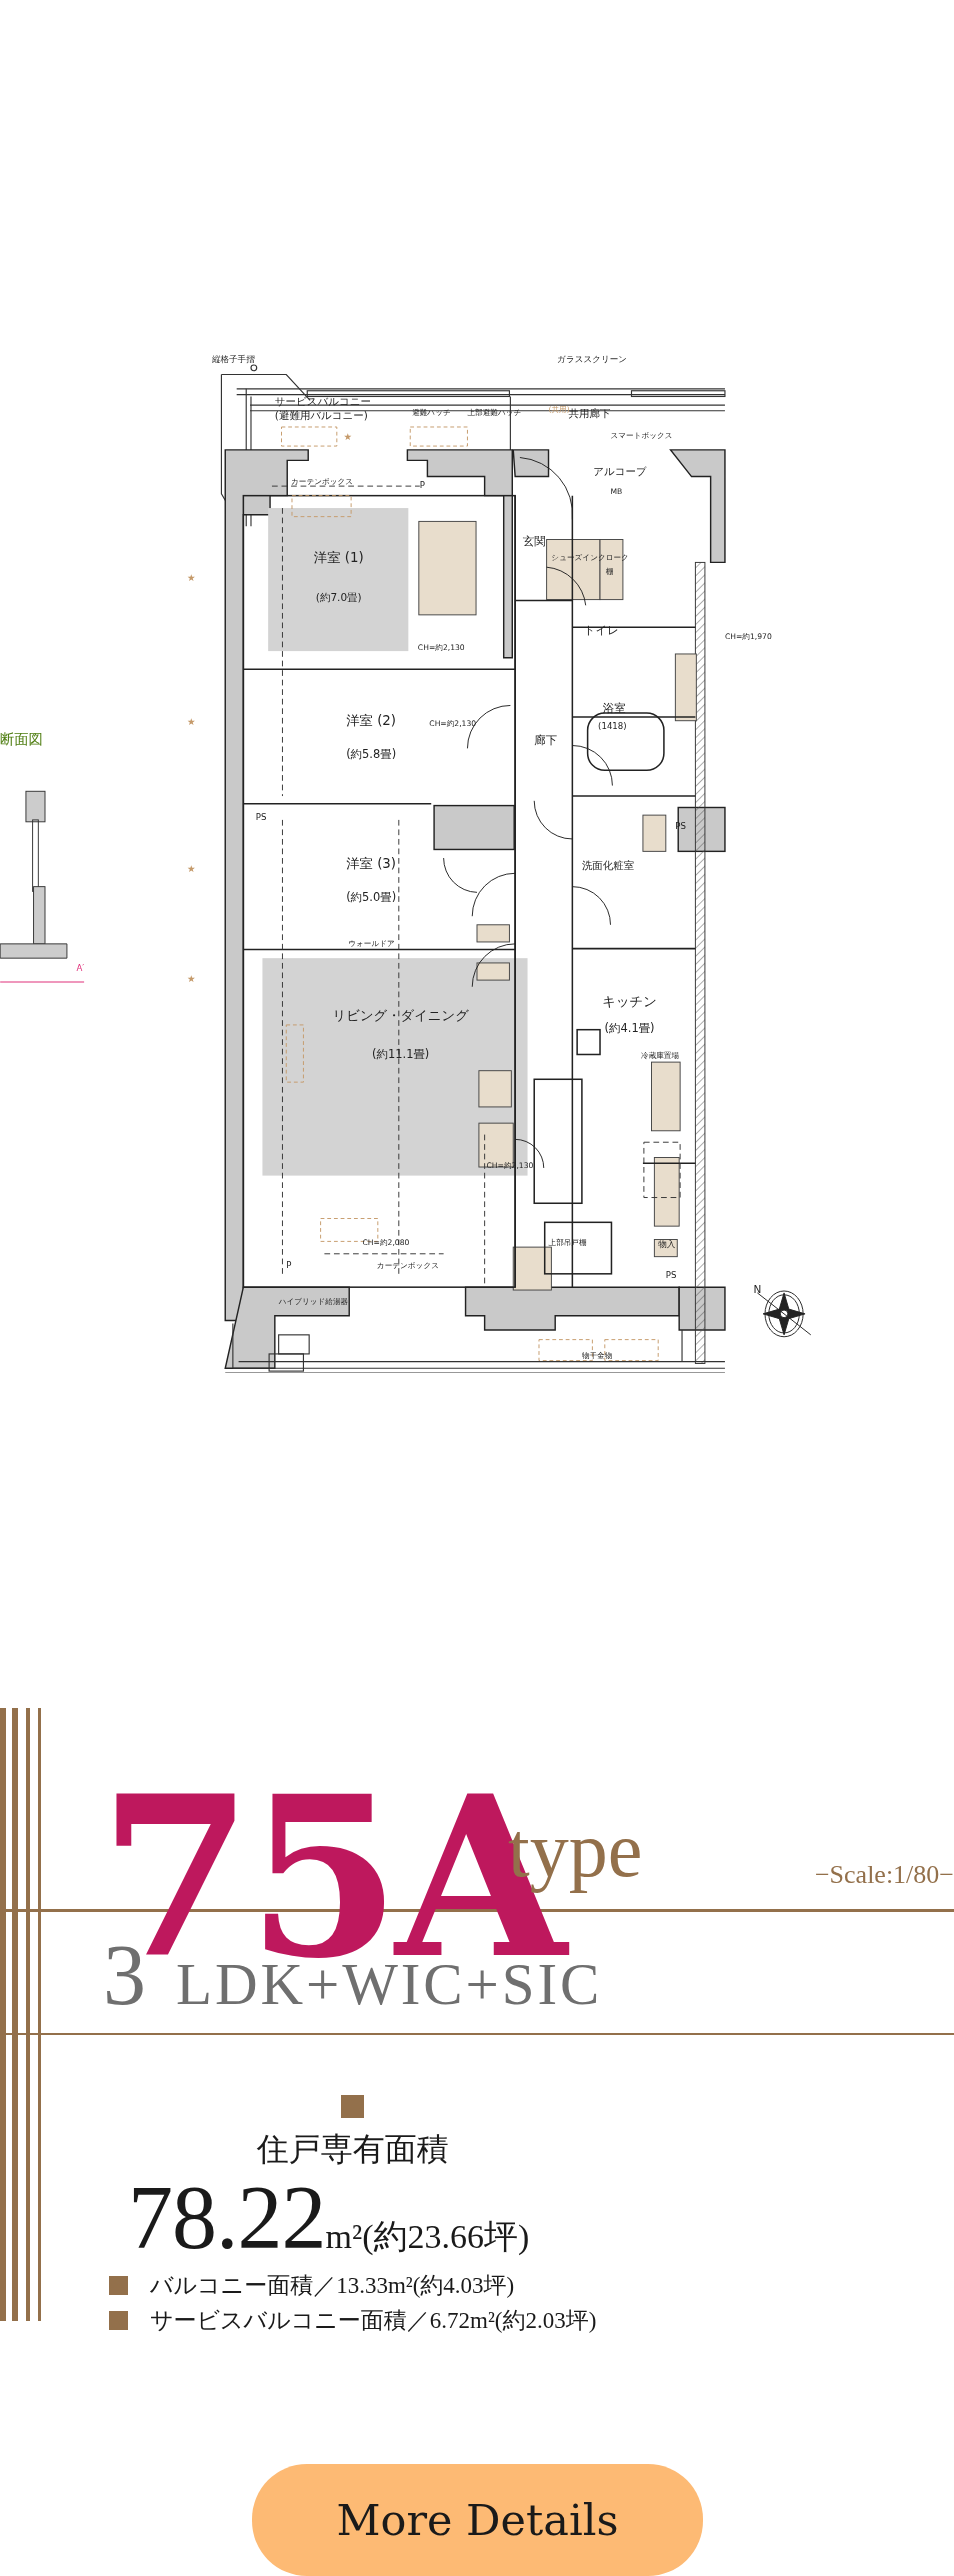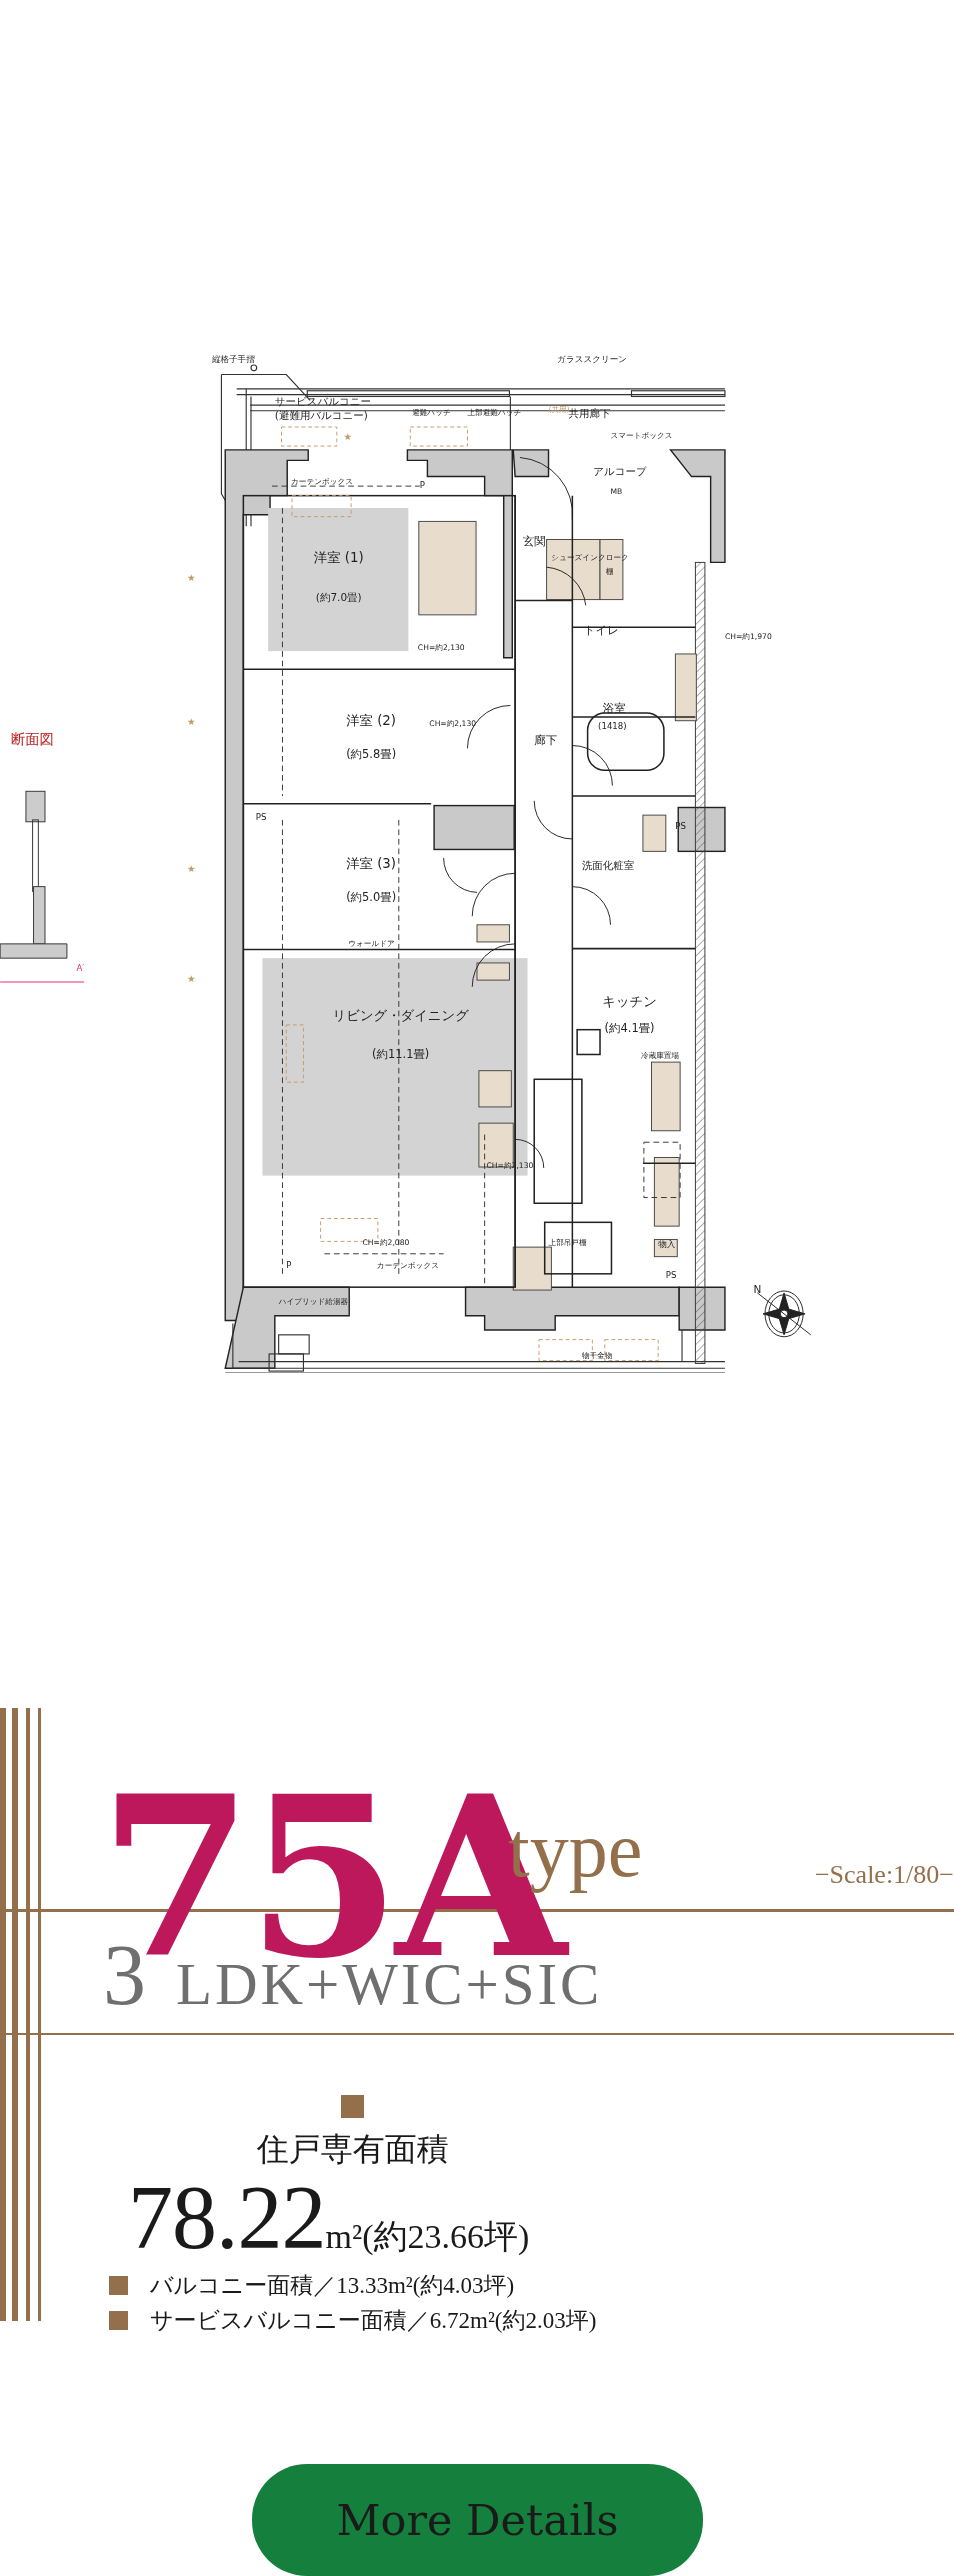--- a/index.html
+++ b/index.html
@@ -4,22 +4,22 @@
 <style>
   * { box-sizing: border-box; margin: 0; padding: 0; }
   html, body { width: 954px; height: 2576px; background: #ffffff; overflow: hidden; }
   body { position: relative; font-family: "DejaVu Serif", "Liberation Serif", serif; color: #1a1a1a; }
 
   
   .plan { position: absolute; left: 0; top: 324px; width: 954px; height: 1049px; }
   .plan svg { position: absolute; left: 0; top: 0; }
   .plan text { font-family: "DejaVu Sans", "Liberation Sans", sans-serif; }
 
-  .section-label { position: absolute; left: 0; top: 730px; font-size: 14.3px; color: #b91c1c;
-    font-family: "DejaVu Serif", serif; padding-left: 11px; }
+  .section-label { position: absolute; left: 0; top: 730px; font-size: 14.3px; color: #4d7c0f;
+    font-family: "DejaVu Serif", serif; }
 
   
   .vlines { position: absolute; left: 0; top: 1708px; height: 613px; width: 46px; }
   .vlines span { position: absolute; top: 0; bottom: 0; background: #93704b; }
   .hline { position: absolute; left: 0; right: 0; height: 2.9px; background: #93704b; }
 
   .type-code { position: absolute; left: 99px; top: 1767px; font-size: 221px; line-height: 1;
     font-weight: bold; color: #be185d; font-family: "DejaVu Serif", "Liberation Serif", serif; letter-spacing: -5.7px; }
   .type-word { position: absolute; left: 508px; top: 1811px; font-size: 78px; line-height: 1;
     color: #93704b; font-family: "Liberation Serif", serif; }
@@ -36,21 +36,21 @@
   .area-title { font-size: 32px; color: #1a1a1a; line-height: 1; display: flex; align-items: center; gap: 15.3px; flex-direction: column; }
   .area-title .sq { width: 23px; height: 23px; }
   .area-main { margin-top: 7.6px; margin-left: 19px; white-space: nowrap; line-height: 1; font-family: "Liberation Serif", serif; }
   .area-main .big { font-size: 90px; letter-spacing: -1px; }
   .area-main .unit { font-size: 34px; text-align: center; }
   .area-main .tsubo { font-size: 34px; }
   .sub-row { font-size: 23px; line-height: 1; margin-top: 11.4px; display: flex; align-items: center; gap: 22px; white-space: nowrap; font-family: "Liberation Serif", serif; }
   .sub-row .sq { width: 19px; height: 19px; }
 
   .more-btn { position: absolute; left: 252px; top: 2464px; width: 451px; height: 112px;
-    border-radius: 55px; background: #15803d; border: none; color: #1a1a1a;
+    border-radius: 55px; background: #fdba74; border: none; color: #1a1a1a;
     font-size: 43px; font-family: "DejaVu Serif", "Liberation Serif", serif; cursor: pointer;
     display: flex; align-items: center; justify-content: center; }
 </style>
 </head>
 <body>
 
 <div class="section-label">断面図</div>
 
 <div class="plan">
   <svg width="954" height="1049" viewBox="0 0 1000 1100">

